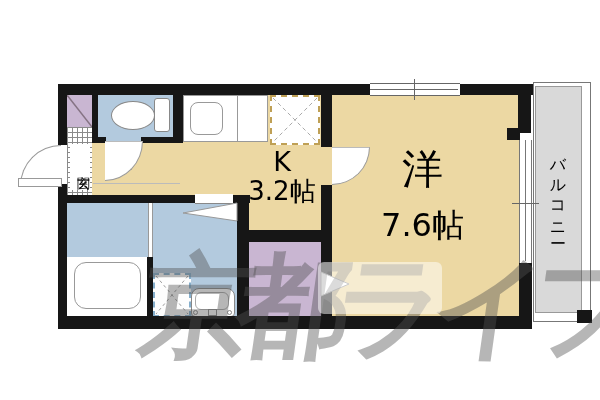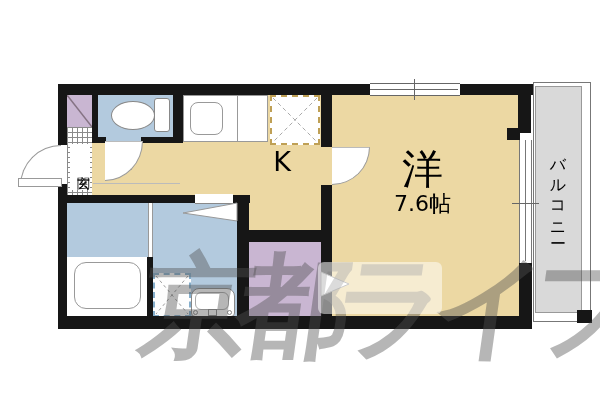--- a/index.html
+++ b/index.html
@@ -133,25 +133,26 @@
     <polygon points="3,13 57,3 57,21" fill="#fff" stroke="#999" stroke-width="1"></polygon>
   </svg>
   <svg class="over" style="left:318px;top:270px;z-index:50;" width="34" height="28">
     <polygon points="3,2 31,14 3,26" fill="#fff" stroke="#999" stroke-width="1"></polygon>
   </svg>
 
   <div class="lbl vtext" style="left:70px;top:144px;width:20px;height:46px;font-size:13px;background:#fff;text-align:center;letter-spacing:2px;">玄関</div>
 
   <div class="lbl" style="left:230px;top:147px;width:104px;text-align:center;">
     <div style="position:static;font-size:27px;">K</div>
+    <div style="position:static;font-size:26px;">3.2帖</div>
   </div>
 
   <div class="lbl" style="left:345px;top:147px;width:155px;text-align:center;">
     <div style="position:static;font-size:41px;">洋</div>
-    <div style="position:static;font-size:22px;">7.6帖</div>
+    <div style="position:static;font-size:32px;margin-top:16px;">7.6帖</div>
   </div>
 
 
   <div class="lbl vtext" style="left:549px;top:146px;width:18px;height:125px;font-size:16px;letter-spacing:4px;">バルコニー</div>
 
   <div id="watermark" style="left:142px;top:250px;font-size:112px;color:rgba(80,80,80,0.42);letter-spacing:-16px;">京都ライフ</div>
   <div id="wm-box" style="left:318px;top:262px;width:124px;height:52px;"></div>
 
 </div>
 

